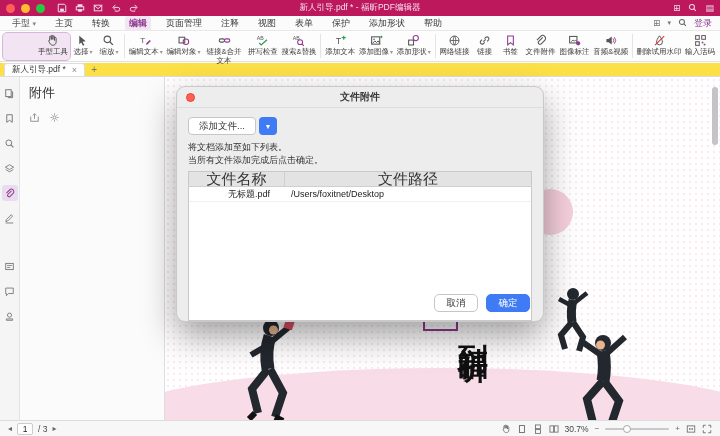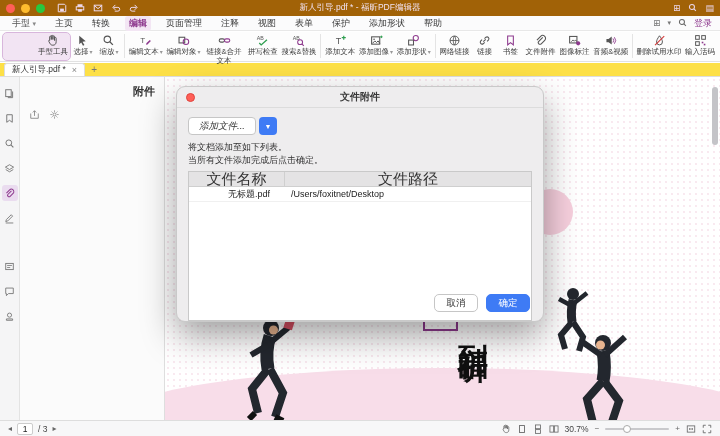--- a/index.html
+++ b/index.html
@@ -1,20 +1,20 @@
 <!DOCTYPE html>
 <html><head>
 <meta charset="utf-8">
 <style>
   * { margin:0; padding:0; box-sizing:border-box; }
   html,body { width:720px; height:436px; font-family:"Liberation Sans","DejaVu Sans",sans-serif; }
   .app { position:relative; width:720px; height:436px; background:#fff; overflow:hidden; }
 
   
-  .titlebar { position:absolute; top:0; left:0; right:0; height:16px; background:#a16207; display:flex; align-items:center; padding:0 6px; z-index:60; }
+  .titlebar { position:absolute; top:0; left:0; right:0; height:16px; background:#be185d; display:flex; align-items:center; padding:0 6px; z-index:60; }
   .traffic { display:flex; gap:6px; align-items:center; }
   .tl { width:9px; height:9px; border-radius:50%; }
   .tl.red { background:#ff5f57; } .tl.yellow { background:#febc2e; } .tl.green { background:#28c840; }
   .tb-icons { display:flex; gap:8px; margin-left:12px; align-items:center; }
   .tb-icons svg { display:block; }
   .tb-title { position:absolute; left:0; right:0; text-align:center; font-size:8.5px; color:#f2e2f2; pointer-events:none; }
   .tb-right { position:absolute; right:6px; display:flex; gap:8px; align-items:center; color:#ecd7ec; font-size:9px; }
 
   
   .menubar { position:absolute; top:16px; left:0; right:0; height:15px; background:#fbfbfc; border-bottom:1px solid #e8e8e8; display:flex; align-items:center; padding:0 8px; z-index:55; }
@@ -42,42 +42,42 @@
   .newtab { margin-left:6px; color:#777; font-size:10px; }
 
   
   .strip { position:absolute; top:77px; left:0; bottom:16px; width:20px; background:#f5f5f6; border-right:1px solid #e3e3e3; display:flex; flex-direction:column; align-items:center; padding-top:8px; gap:9px; z-index:40; }
   .sicon { width:16px; height:16px; display:flex; align-items:center; justify-content:center; border-radius:3px; }
   .sicon.active { background:#eadcef; }
   .strip .gap { height:14px; }
 
   
   .panel { position:absolute; top:77px; left:20px; bottom:16px; width:145px; background:#fbfbfb; border-right:1px solid #dedede; z-index:40; padding:7px 9px; }
-  .panel-title { font-size:11px; font-weight:bold; color:#333;text-align:right; }
+  .panel-title { font-size:13px; font-weight:normal; color:#333; }
   .panel-actions { margin-top:7px; display:flex; gap:9px; align-items:center; }
 
   
   .canvas { position:absolute; top:77px; left:165px; right:0; bottom:16px; background:#e8e8ea; overflow:hidden; z-index:10; }
   .page { position:absolute; inset:0; background:#fff; background-image:radial-gradient(circle, rgba(216,120,160,0.16) 1px, transparent 1.3px); background-size:6px 6px; }
   .pink-wave { position:absolute; left:-60px; right:-60px; bottom:-58px; height:110px; background:#f8dde9; border-radius:50%; }
   .pink-blob { position:absolute; left:362px; top:112px; width:46px; height:46px; border-radius:50%; background:#f6cfdd; }
   .purple-frame { position:absolute; left:258px; top:219px; width:35px; height:35px; border:2px solid #8e3a8e; background:transparent; }
   .vtext { position:absolute; left:292px; top:243px; writing-mode:vertical-rl; font-family:"Liberation Serif","DejaVu Serif",serif; font-size:30px; line-height:1.1; letter-spacing:4px; color:#101010; font-weight:bold; }
   .person { position:absolute; }
   .vscroll { position:absolute; right:2px; top:6px; bottom:6px; width:6px; }
   .vscroll .thumb { position:absolute; top:4px; width:6px; height:58px; background:#c4c4c8; border-radius:3px; }
 
   
   .dialog { position:absolute; left:176px; top:86px; width:368px; height:236px; background:#eeedee; border:1px solid #c9c9c9; border-radius:9px; box-shadow:0 14px 34px rgba(0,0,0,0.38); z-index:80; }
   .dlg-titlebar { position:relative; height:21px; display:flex; align-items:center; justify-content:center; border-bottom:1px solid #dcdcdc; }
   .dlg-title { font-size:10px; color:#3a3a3a; font-weight:bold; }
   .dlg-close { position:absolute; left:9px; top:6px; width:9px; height:9px; border-radius:50%; background:#ff5f57; border:0.5px solid #e0443e; }
   .dlg-body { position:absolute; top:22px; left:0; right:0; bottom:0; padding:8px 11px; }
   .addfile-row { display:flex; align-items:center; }
-  .addfile-btn { height:18px; padding:0 10px; background:#fff; border:1px solid #c6c6c6; border-radius:4px; font-size:9.5px; color:#333; display:flex; align-items:center;font-style:italic; }
+  .addfile-btn { height:18px; padding:0 10px; background:#fff; border:1px solid #c6c6c6; border-radius:4px; font-size:9.5px; color:#333; display:flex; align-items:center; }
   .addfile-caret { width:18px; height:18px; margin-left:3px; background:#3e7bf5; border-radius:4px; color:#fff; font-size:7px; display:flex; align-items:center; justify-content:center; }
   .dlg-hint { font-size:9px; color:#333; margin-top:6px; line-height:1.45; }
   .dlg-table { position:absolute; left:11px; right:11px; top:62px; height:150px; border:1px solid #c9c9c9; background:#fff; }
   .dt-header { display:flex; height:15px; background:#e4e3e4; border-bottom:1px solid #cfcfcf; }
   .dt-h { font-size:15px; color:#333; display:flex; align-items:center; justify-content:center; }
   .dt-h.c1 { width:96px; border-right:1px solid #cfcfcf; }
   .dt-h.c2 { flex:1; }
   .dt-row { display:flex; height:15px; border-bottom:1px solid #f0f0f0; }
   .dt-c { font-size:9px; color:#222; display:flex; align-items:center; padding:0 6px; white-space:nowrap; overflow:hidden; }
   .dt-c.c1 { width:96px;padding-left:39px; }

